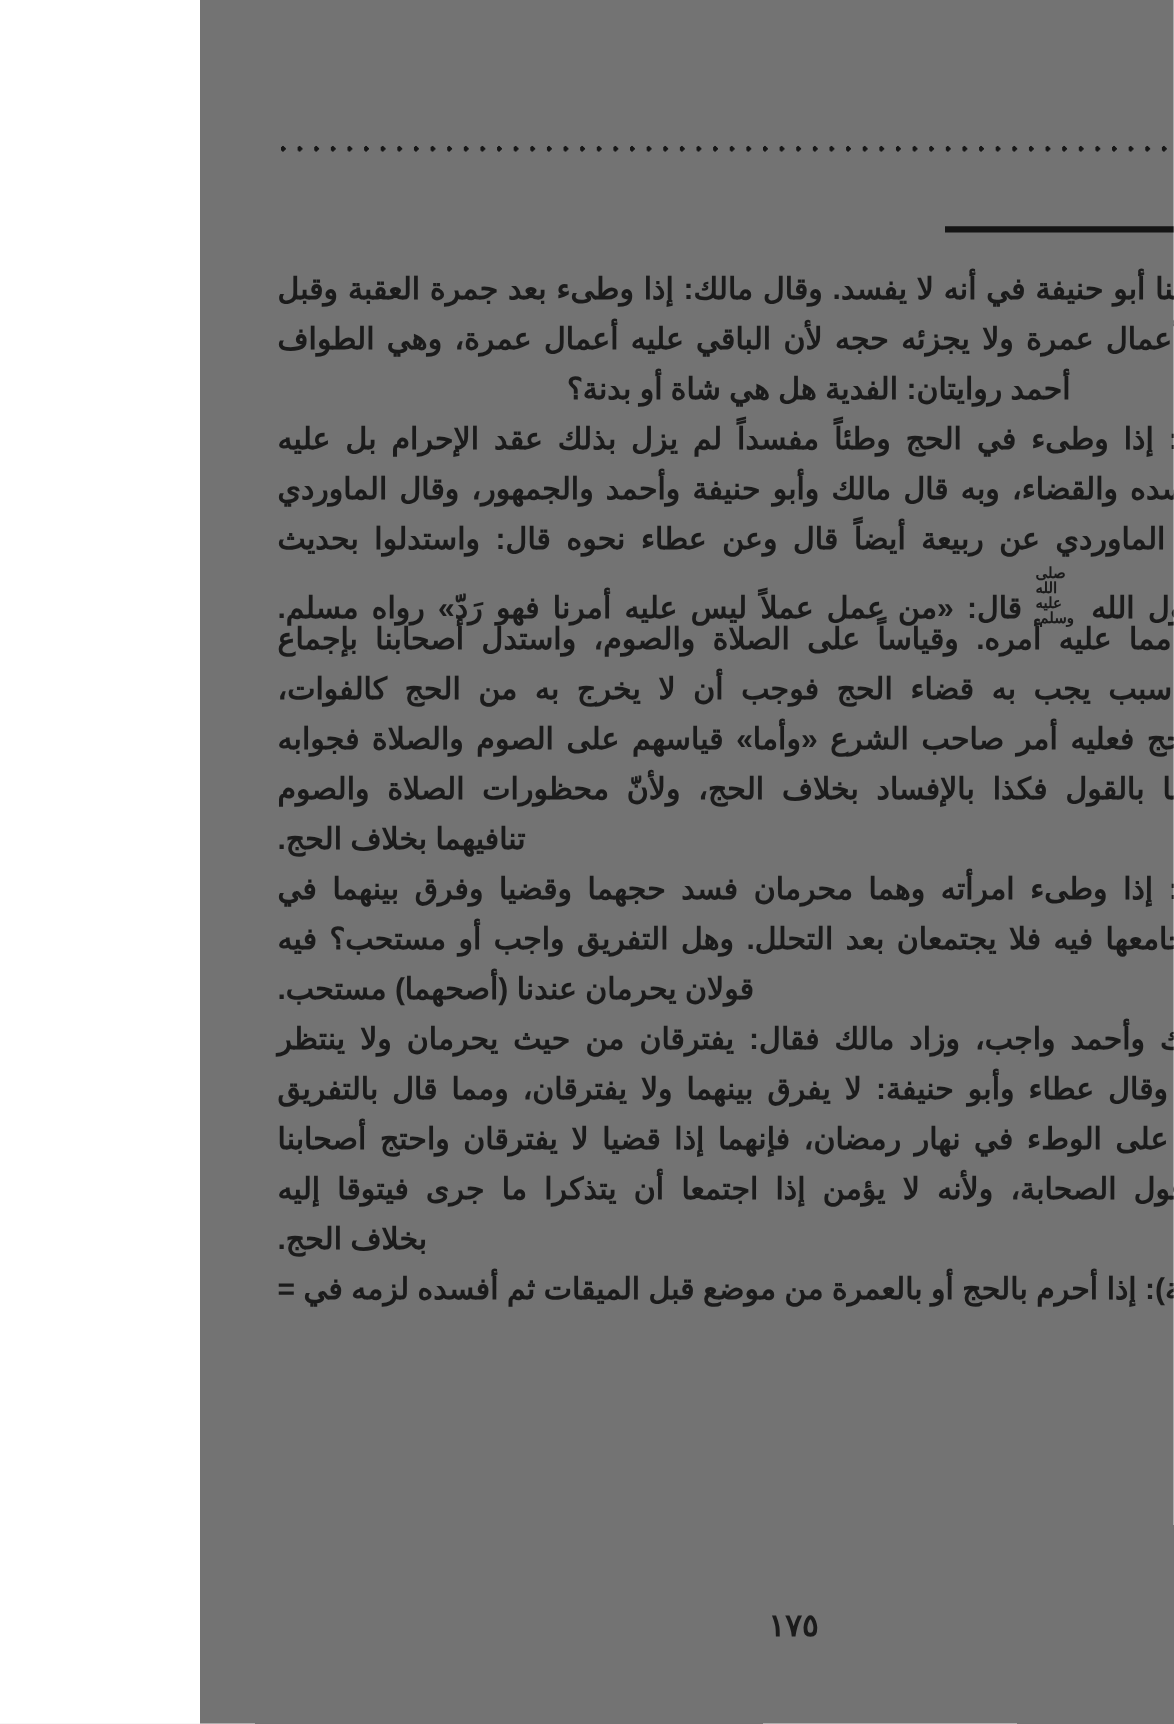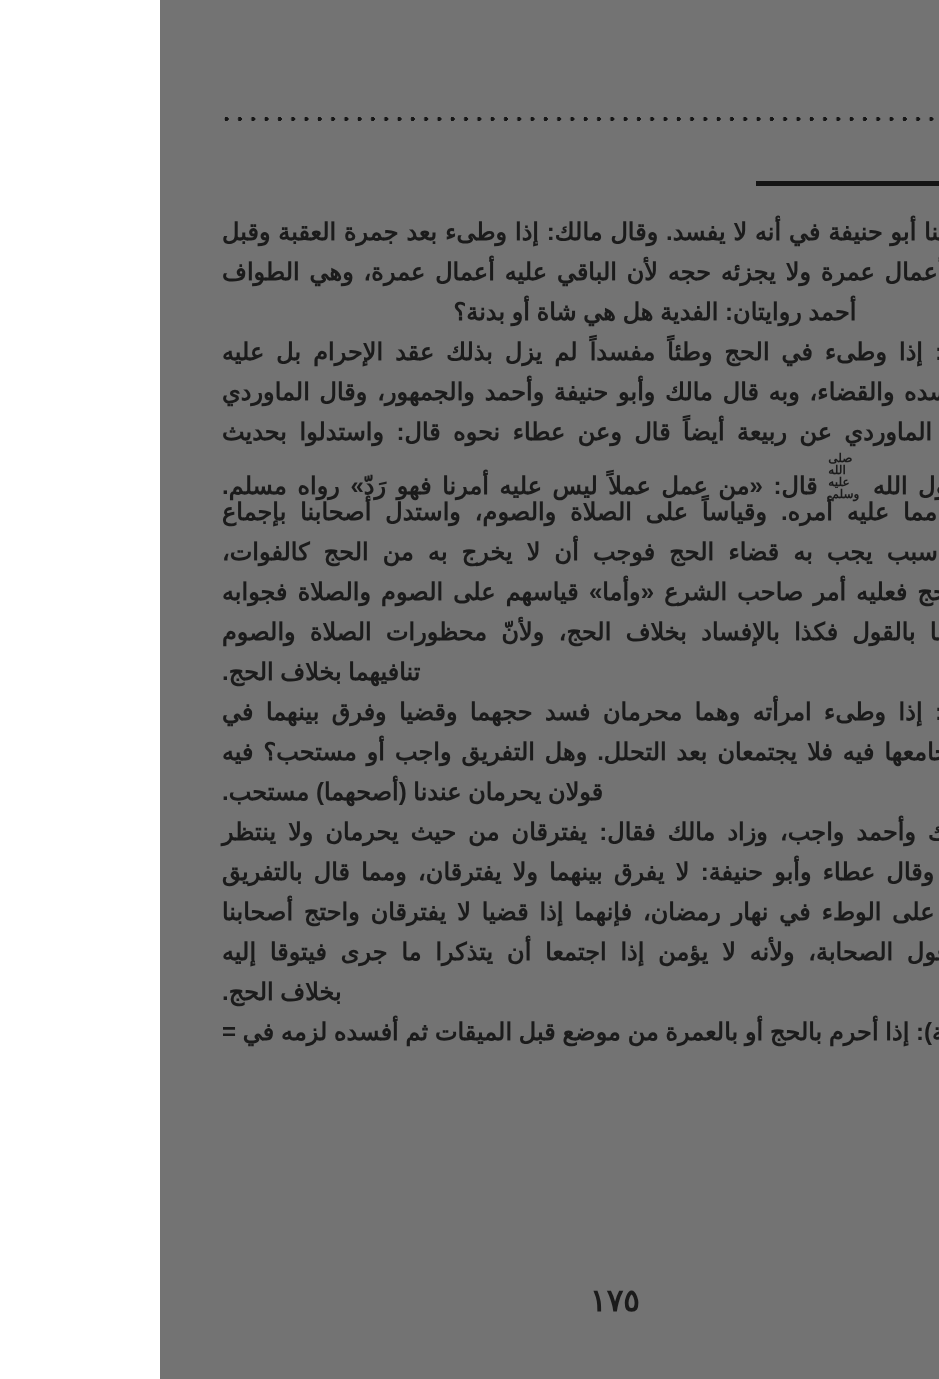--- a/index.html
+++ b/index.html
@@ -73,22 +73,22 @@
     white-space: normal;
     text-align-last: center;
   }
   .page-number {
     position: absolute;
     left: 415px;
     top: 1284px;
     width: 80px;
     height: 34px;
     line-height: 34px;
-    text-align: center;
-    font-size: 31px;
+    text-align: right;
+    font-size: 25px;
     font-weight: 700;
     direction: rtl;
   }
 </style>
 </head>
 <body>
 
 <div class="page">
   <div class="dotted-separator"></div>
   <div class="footnote-rule"></div>

